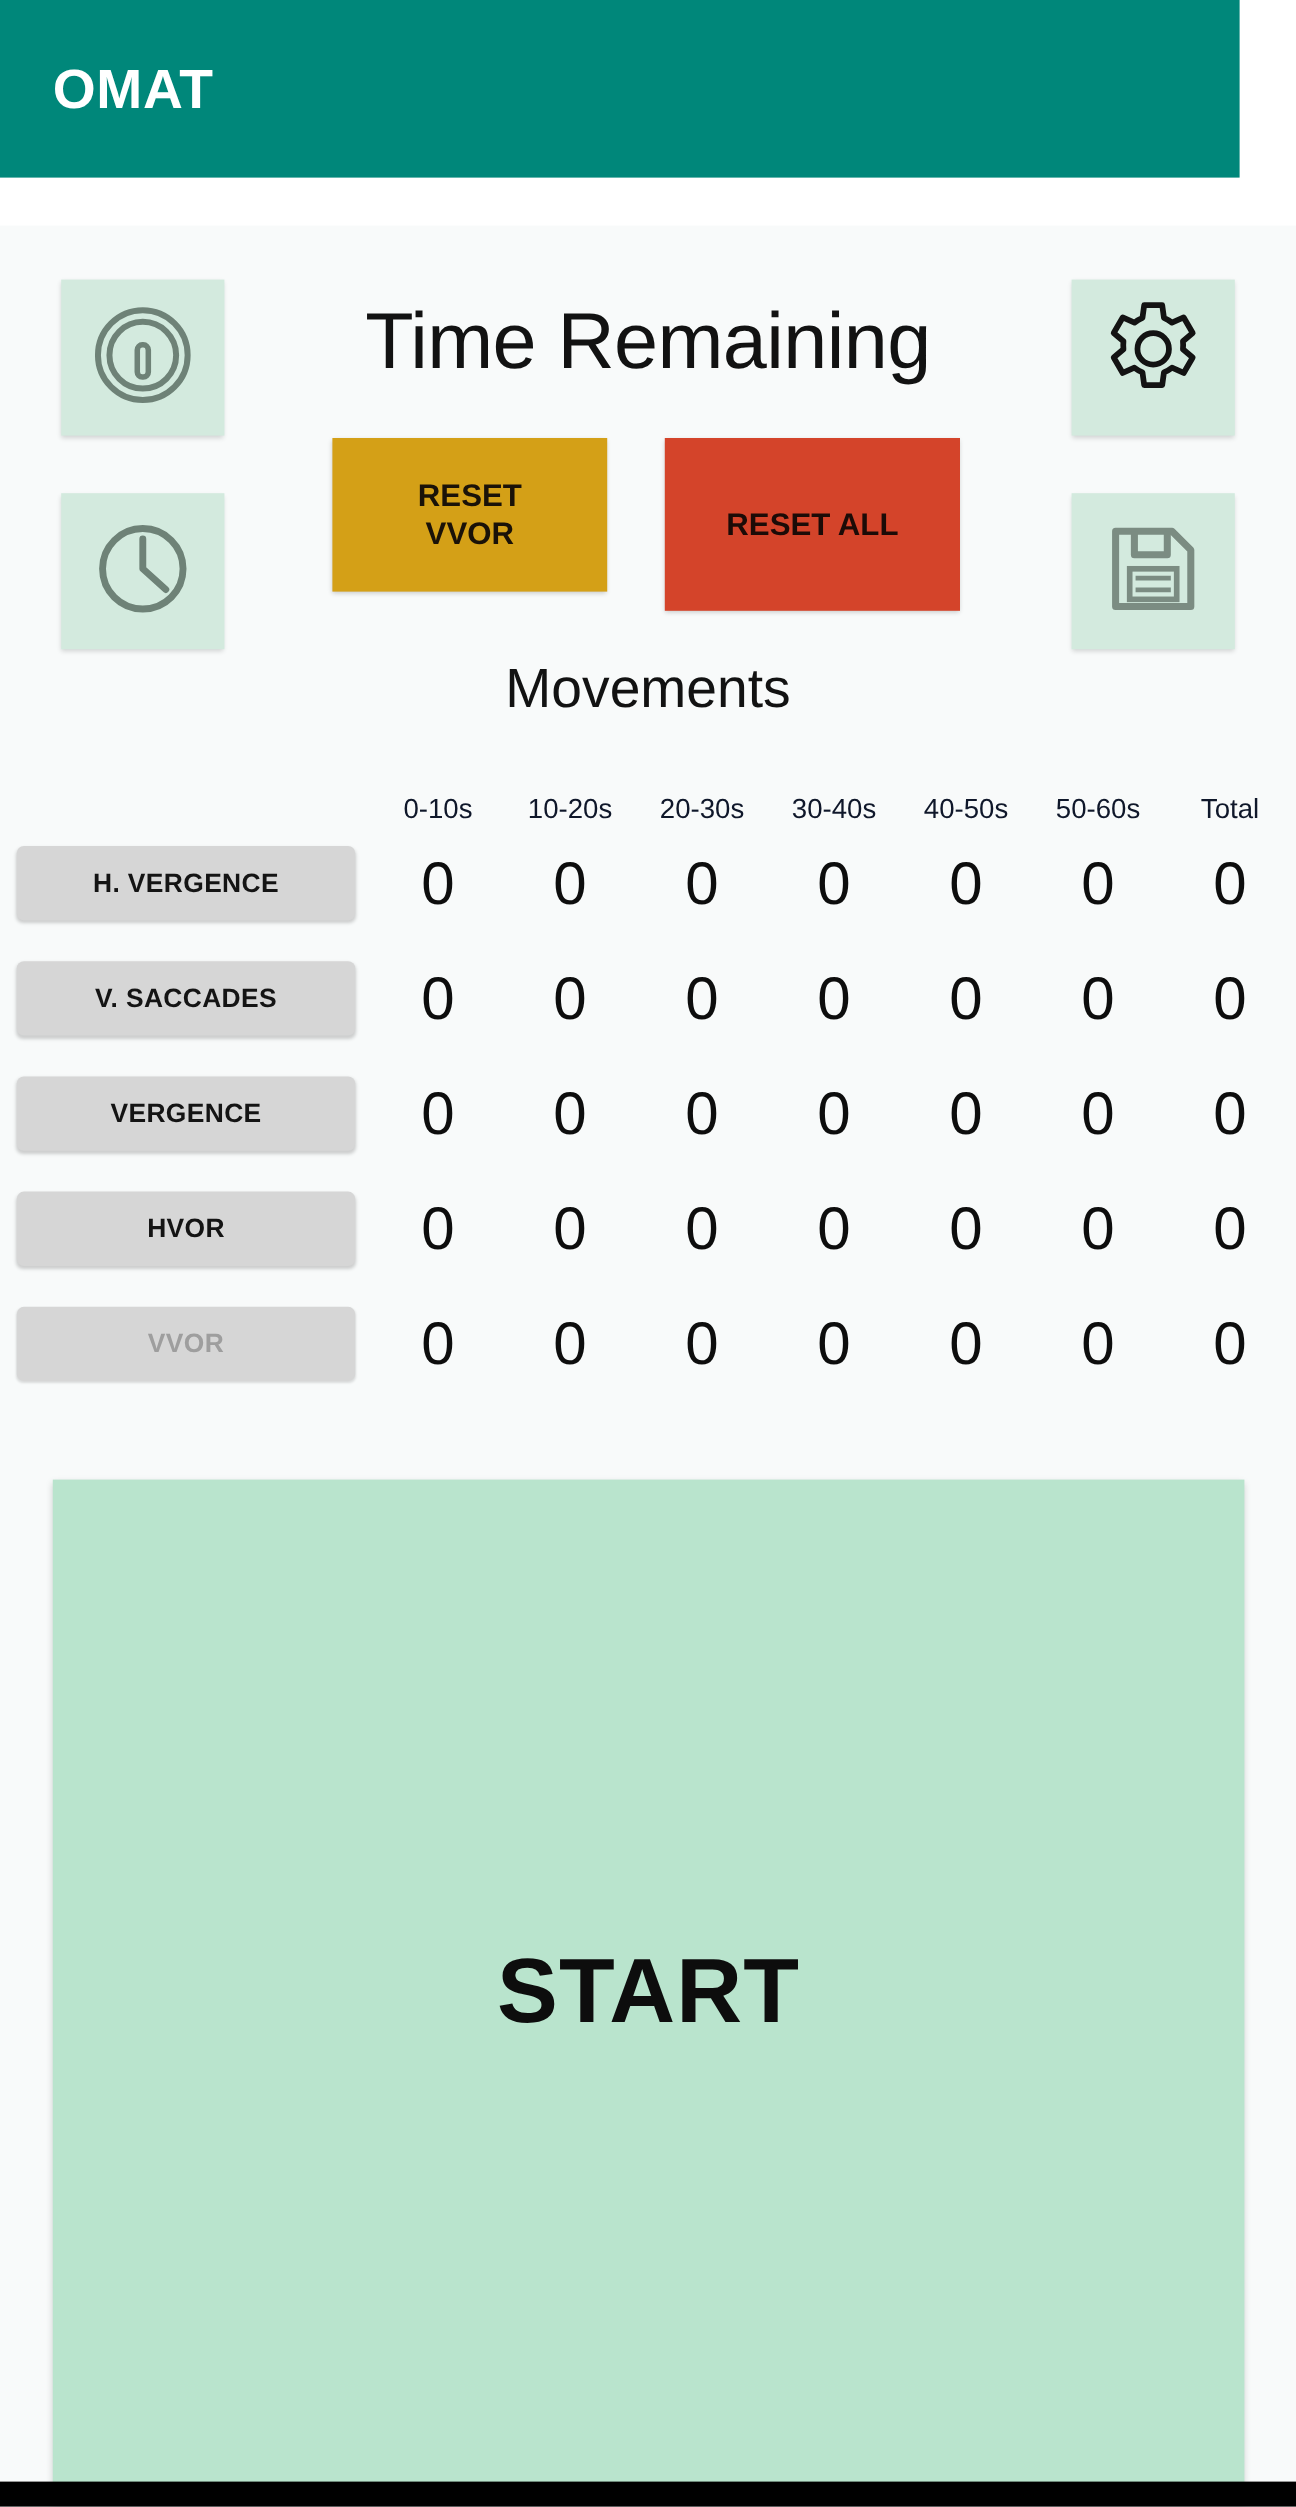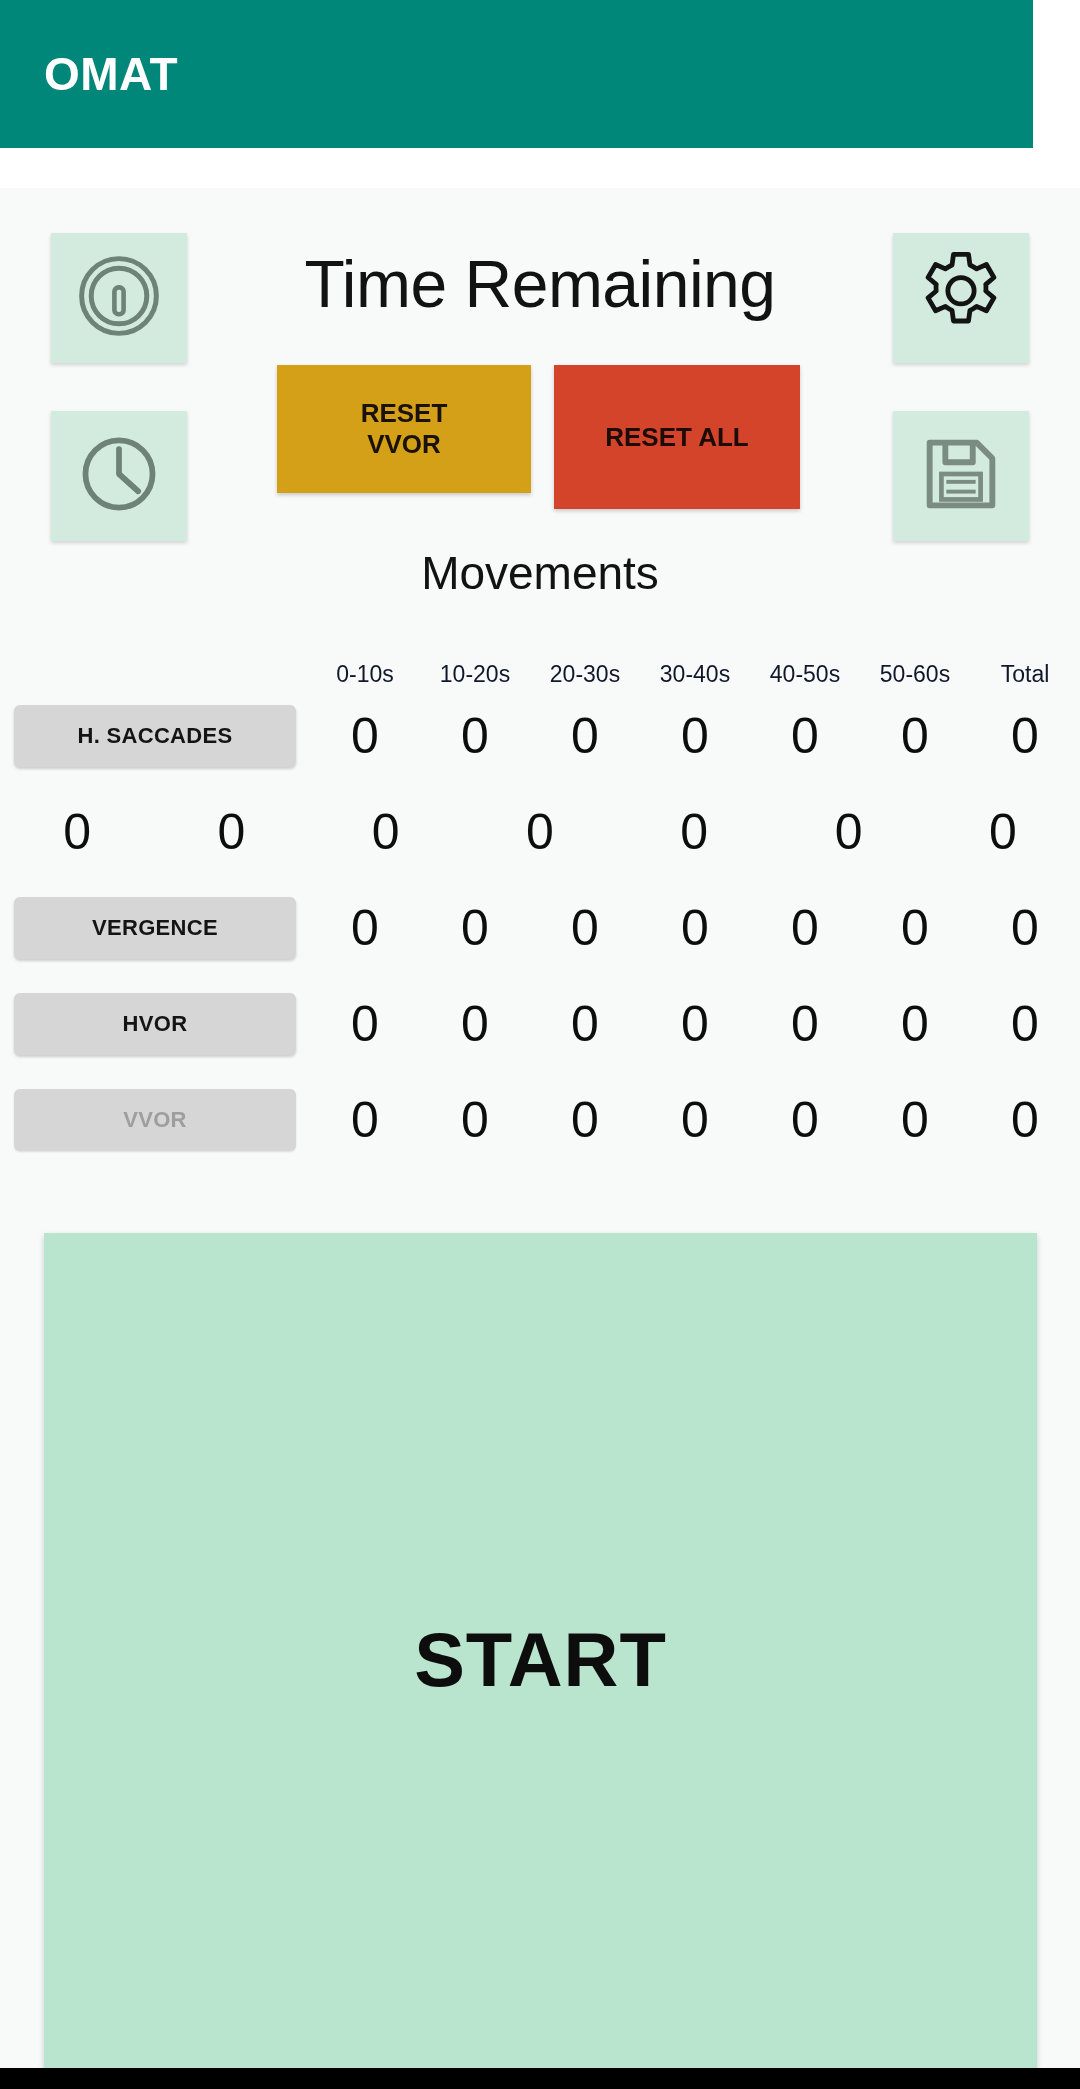--- a/index.html
+++ b/index.html
@@ -89,21 +89,21 @@
     line-height: 1.18;
     text-align: center;
     box-shadow: 0 2px 4px rgba(0,0,0,0.2);
     cursor: pointer;
     display: flex;
     align-items: center;
     justify-content: center;
   }
   #reset-vvor {
     left: 277px; top: 177px;
-    width: 254px; height: 128px;
+    width: 229px; height: 128px;
     background: #d4a017;
     white-space: pre-line;
   }
   #reset-all {
     left: 554px; top: 177px;
     width: 246px; height: 144px;
     background: #d4442a;
     color: #1c0b07;
   }
 
@@ -263,33 +263,36 @@
           <div class="col-head">20-30s</div>
           <div class="col-head">30-40s</div>
           <div class="col-head">40-50s</div>
           <div class="col-head">50-60s</div>
           <div class="col-head">Total</div>
         </div>
     </div>
     <div id="body-rows">
         <div class="table-row">
           <div class="row-label-cell">
-            <button class="row-label">H. SACCADES</button>
-          </div>
-          <div class="cells">
-            <div class="cell">0</div>
-            <div class="cell">0</div>
-            <div class="cell">0</div>
-            <div class="cell">0</div>
-            <div class="cell">0</div>
-            <div class="cell">0</div>
-            <div class="cell">0</div>
-          </div>
-        </div>
-        <div class="table-row">
+            <button class="row-label">H. VERGENCE</button>
+          </div>
+          <div class="cells">
+            <div class="cell">0</div>
+            <div class="cell">0</div>
+            <div class="cell">0</div>
+            <div class="cell">0</div>
+            <div class="cell">0</div>
+            <div class="cell">0</div>
+            <div class="cell">0</div>
+          </div>
+        </div>
+        <div class="table-row">
+          <div class="row-label-cell">
+            <button class="row-label">V. SACCADES</button>
+          </div>
           <div class="cells">
             <div class="cell">0</div>
             <div class="cell">0</div>
             <div class="cell">0</div>
             <div class="cell">0</div>
             <div class="cell">0</div>
             <div class="cell">0</div>
             <div class="cell">0</div>
           </div>
         </div>

